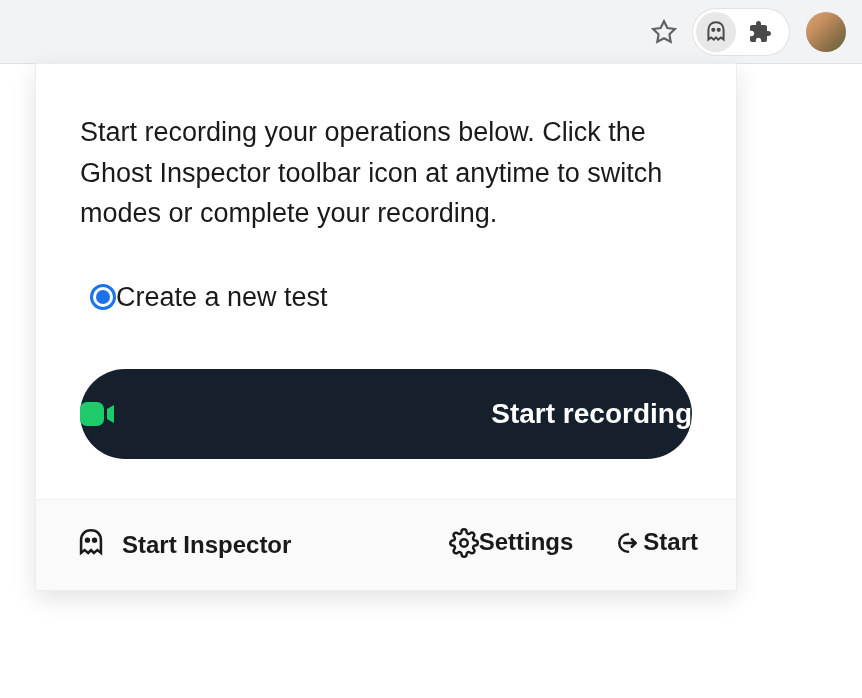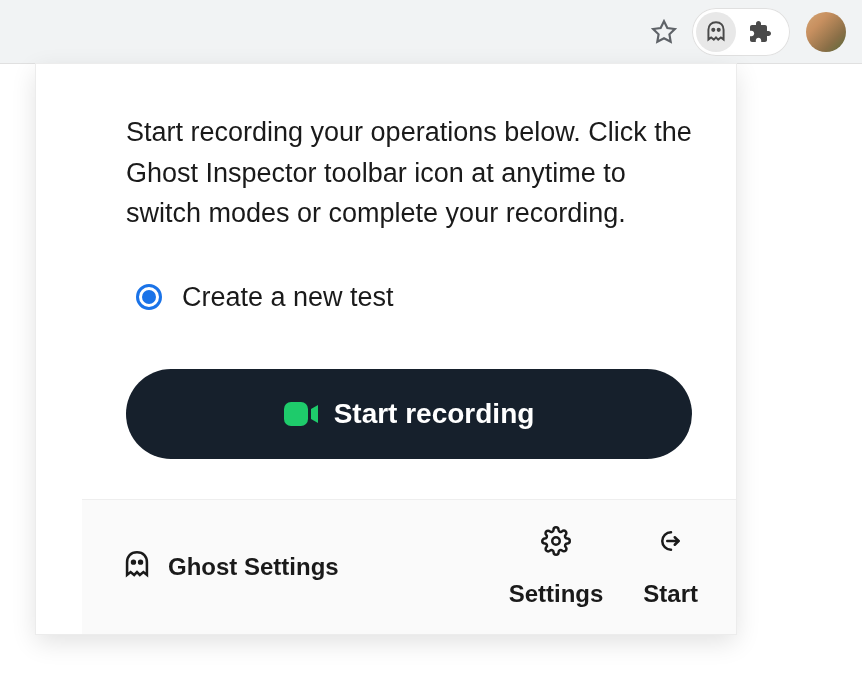--- a/index.html
+++ b/index.html
@@ -54,40 +54,38 @@
       background: linear-gradient(135deg, #d4a574 0%, #c89060 30%, #8b6f47 70%, #5a6b3b 100%);
       margin-left: 8px;
     }
     .popup {
       position: absolute;
       top: 64px;
       left: 36px;
       width: 700px;
       background: #ffffff;
       box-shadow: 0 0 0 1px #ececec, 0 8px 24px rgba(0,0,0,0.12);
-      padding-left: 46px;
     }
     .popup-content {
       padding: 48px 44px 40px 44px;
     }
     .instruction {
       font-size: 27px;
       line-height: 1.5;
       color: #1a1a1a;
       font-weight: 400;
       margin-bottom: 48px;
     }
     .radio-group {
       margin-bottom: 56px;
       padding-left: 10px;
     }
     .radio-item {
       display: flex;
       align-items: center;
-      gap: 20px;
       margin-bottom: 28px;
       cursor: pointer;
     }
     .radio-circle {
       width: 26px;
       height: 26px;
       border-radius: 50%;
       border: 3px solid #bdbdbd;
       display: flex;
       align-items: center;
@@ -110,21 +108,21 @@
       font-weight: 400;
     }
     .start-button {
       width: 100%;
       height: 90px;
       background: #16202c;
       border: none;
       border-radius: 45px;
       display: flex;
       align-items: center;
-      justify-content: center;
+      justify-content: space-between;
       gap: 16px;
       cursor: pointer;
     }
     .start-button-text {
       color: #ffffff;
       font-size: 28px;
       font-weight: 600;
     }
     .camera-icon {
       display: flex;
@@ -133,24 +131,23 @@
     .popup-footer {
       background: #fafafa;
       border-top: 1px solid #eeeeee;
       padding: 26px 38px;
       display: flex;
       align-items: center;
       gap: 40px;
     }
     .footer-item {
       display: flex;
-      align-items: center;
-      gap: 20px;
+      align-items: flex-start;
+      gap: 0;
       cursor: pointer;
-      flex-direction: column;
     }
     .footer-brand {
       display: flex;
       align-items: center;
       gap: 14px;
       margin-right: auto;
     }
     .footer-text {
       font-size: 24px;
       font-weight: 600;
@@ -207,21 +204,21 @@
 
   <div class="popup-footer">
     <div class="footer-brand">
       <span>
         <svg width="34" height="34" viewBox="0 0 24 24" fill="none" stroke="#1a1a1a" stroke-width="1.8">
           <path d="M12 3 C7.5 3 5 6 5 10 L5 19 L7.5 17 L10 19 L12 17 L14 19 L16.5 17 L19 19 L19 10 C19 6 16.5 3 12 3 Z"></path>
           <circle cx="9.5" cy="10" r="1" fill="#1a1a1a"></circle>
           <circle cx="14.5" cy="10" r="1" fill="#1a1a1a"></circle>
         </svg>
       </span>
-      <span class="footer-text">Ghost Settings</span>
+      <span class="footer-text">Start Inspector</span>
     </div>
     <div class="footer-item">
       <span>
         <svg width="30" height="30" viewBox="0 0 24 24" fill="none" stroke="#1a1a1a" stroke-width="2">
           <circle cx="12" cy="12" r="3"></circle>
           <path d="M19.4 15a1.65 1.65 0 0 0 .33 1.82l.06.06a2 2 0 0 1 0 2.83 2 2 0 0 1-2.83 0l-.06-.06a1.65 1.65 0 0 0-1.82-.33 1.65 1.65 0 0 0-1 1.51V21a2 2 0 0 1-2 2 2 2 0 0 1-2-2v-.09A1.65 1.65 0 0 0 9 19.4a1.65 1.65 0 0 0-1.82.33l-.06.06a2 2 0 0 1-2.83 0 2 2 0 0 1 0-2.83l.06-.06a1.65 1.65 0 0 0 .33-1.82 1.65 1.65 0 0 0-1.51-1H3a2 2 0 0 1-2-2 2 2 0 0 1 2-2h.09A1.65 1.65 0 0 0 4.6 9a1.65 1.65 0 0 0-.33-1.82l-.06-.06a2 2 0 0 1 0-2.83 2 2 0 0 1 2.83 0l.06.06a1.65 1.65 0 0 0 1.82.33H9a1.65 1.65 0 0 0 1-1.51V3a2 2 0 0 1 2-2 2 2 0 0 1 2 2v.09a1.65 1.65 0 0 0 1 1.51 1.65 1.65 0 0 0 1.82-.33l.06-.06a2 2 0 0 1 2.83 0 2 2 0 0 1 0 2.83l-.06.06a1.65 1.65 0 0 0-.33 1.82V9a1.65 1.65 0 0 0 1.51 1H21a2 2 0 0 1 2 2 2 2 0 0 1-2 2h-.09a1.65 1.65 0 0 0-1.51 1z"></path>
         </svg>
       </span>
       <span class="footer-text">Settings</span>
     </div>

